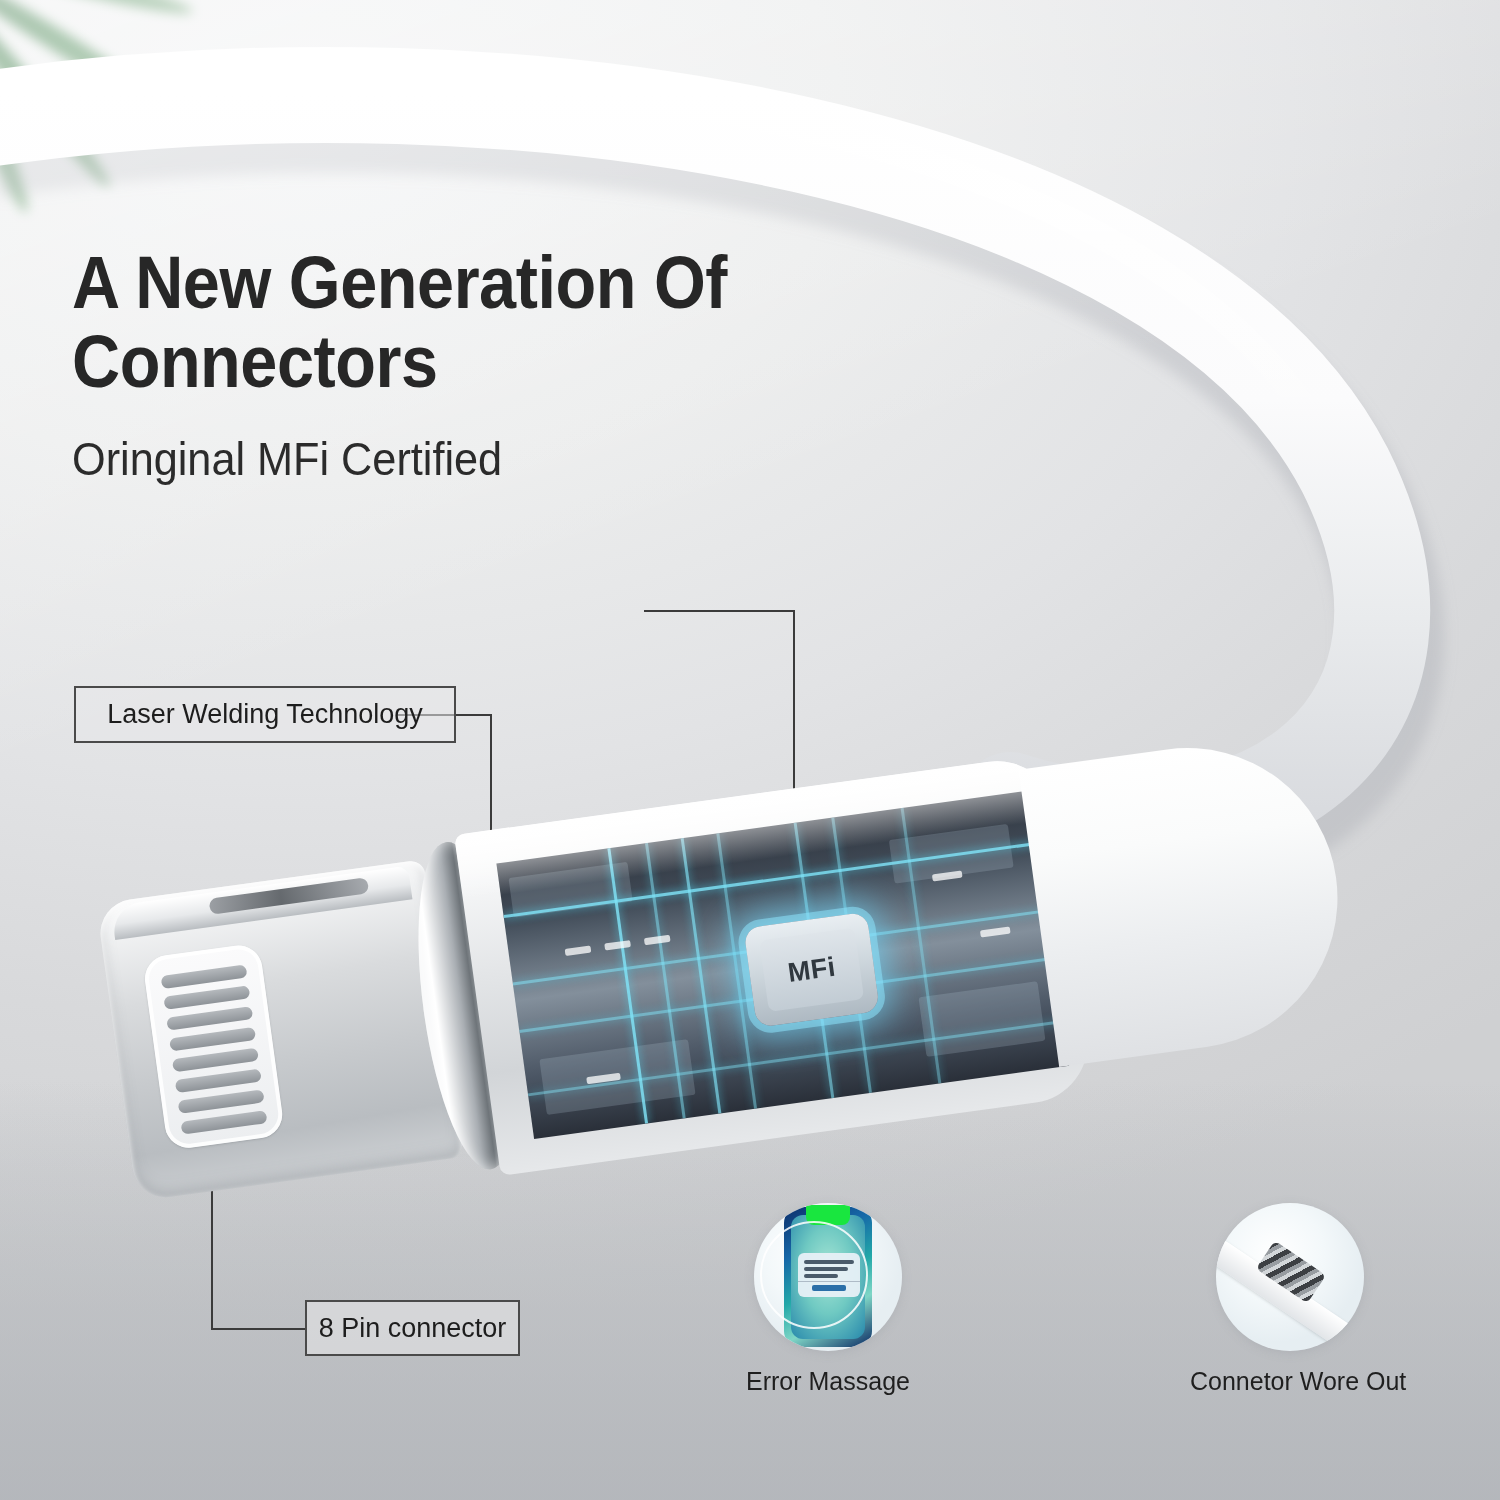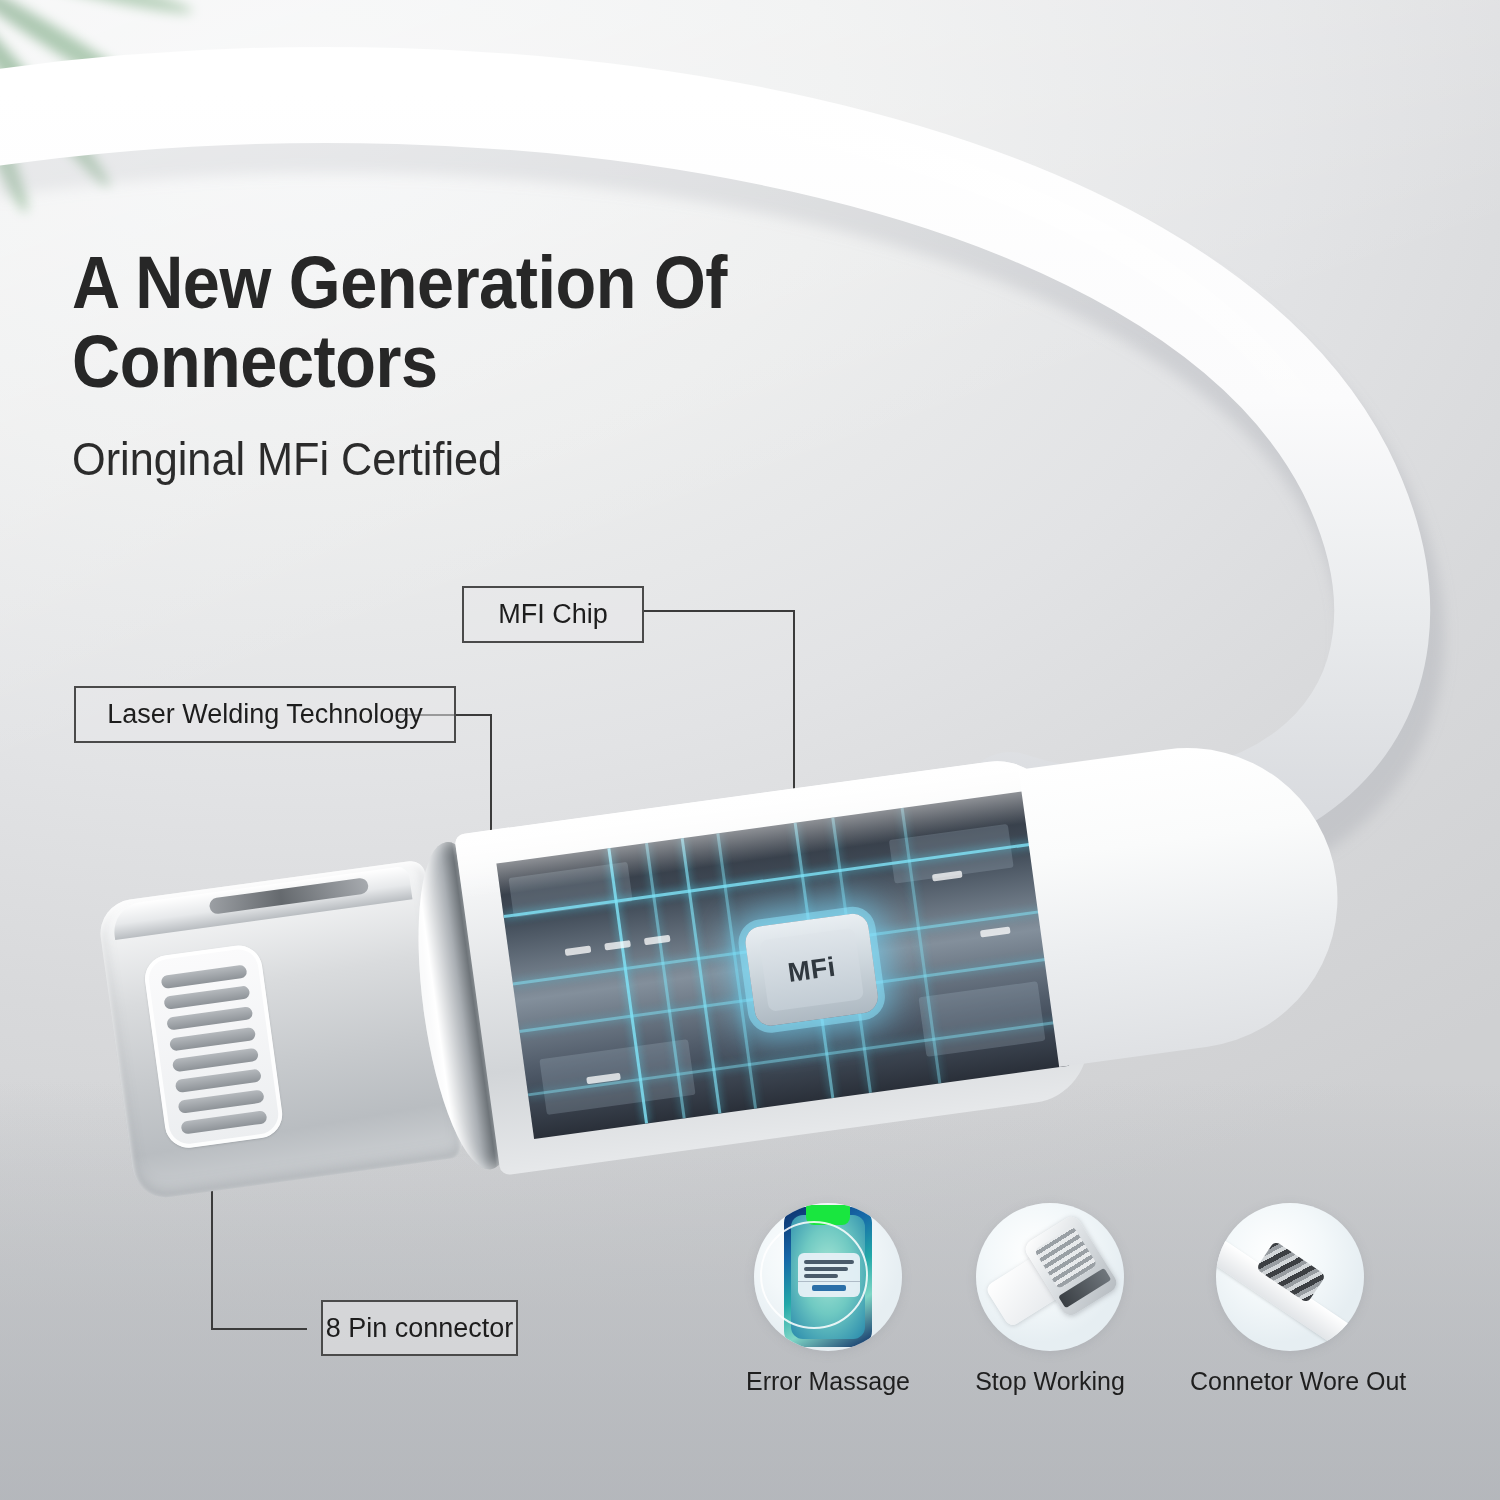--- a/index.html
+++ b/index.html
@@ -44,21 +44,21 @@
       font-size:46px;color:#2b2b2b;font-weight:400;
       transform:scaleX(.94);transform-origin:left top;}
 
   
   .callout{position:absolute;box-sizing:border-box;
      border:2px solid #4a4a4a;background:rgba(231,232,233,.55);
      display:flex;align-items:center;justify-content:center;
      color:#1d1d1d;font-size:27px;white-space:nowrap;}
   #co-mfi{left:462px;top:586px;width:182px;height:57px;}
   #co-laser{left:74px;top:686px;width:382px;height:57px;}
-  #co-pin{left:321px;top:1300px;width:197px;height:56px;}
+  #co-pin{left:305px;top:1300px;width:215px;height:56px;}
 
   
   #connector{position:absolute;left:95px;top:640px;width:1010px;height:560px;}
 
   .conn-shadow{position:absolute;left:40px;top:360px;width:960px;height:150px;
     background:radial-gradient(50% 50% at 50% 50%, rgba(120,124,130,.40) 0%, rgba(120,124,130,0) 72%);
     filter:blur(10px);transform:rotate(-7.5deg);}
 
   .conn-rot{position:absolute;left:0;top:0;width:1010px;height:560px;
     transform:rotate(-7.8deg);transform-origin:50% 50%;}
@@ -280,23 +280,20 @@
             </div>
           </div>
         </div>
         <div class="barrel-gloss"></div>
       </div>
 
       <div class="sheath"></div>
     </div>
   </div>
 
-  <div class="callout" id="co-mfi">
-    <span>MFI Chip</span>
-  </div>
   <div class="callout" id="co-laser">
     <span>Laser Welding Technology</span>
   </div>
   <div class="callout" id="co-pin">
     <span>8 Pin connector</span>
   </div>
 
   <div class="feat" style="left:728px;top:1203px;">
     <div class="feat-circle">
       <div class="phone">
@@ -308,30 +305,20 @@
           <div class="dlg-line" style="top:21px;width:34px;"></div>
           <div class="dlg-div"></div>
           <div class="dlg-btn"></div>
         </div>
       </div>
       <div class="phone-ring"></div>
     </div>
     <div class="feat-label">Error Massage</div>
   </div>
 
-  <div class="feat" style="left:950px;top:1203px;">
-    <div class="feat-circle">
-      <div class="lc-body"></div>
-      <div class="lc-tip">
-        <div class="lc-pins"></div>
-        <div class="lc-gold"></div>
-      </div>
-    </div>
-    <div class="feat-label">Stop Working</div>
-  </div>
 
   <div class="feat" style="left:1190px;top:1203px;">
     <div class="feat-circle">
       <div class="wc-cable"></div>
       <div class="wc-damage"></div>
     </div>
     <div class="feat-label">Connetor Wore Out</div>
   </div>
 
 </div>

